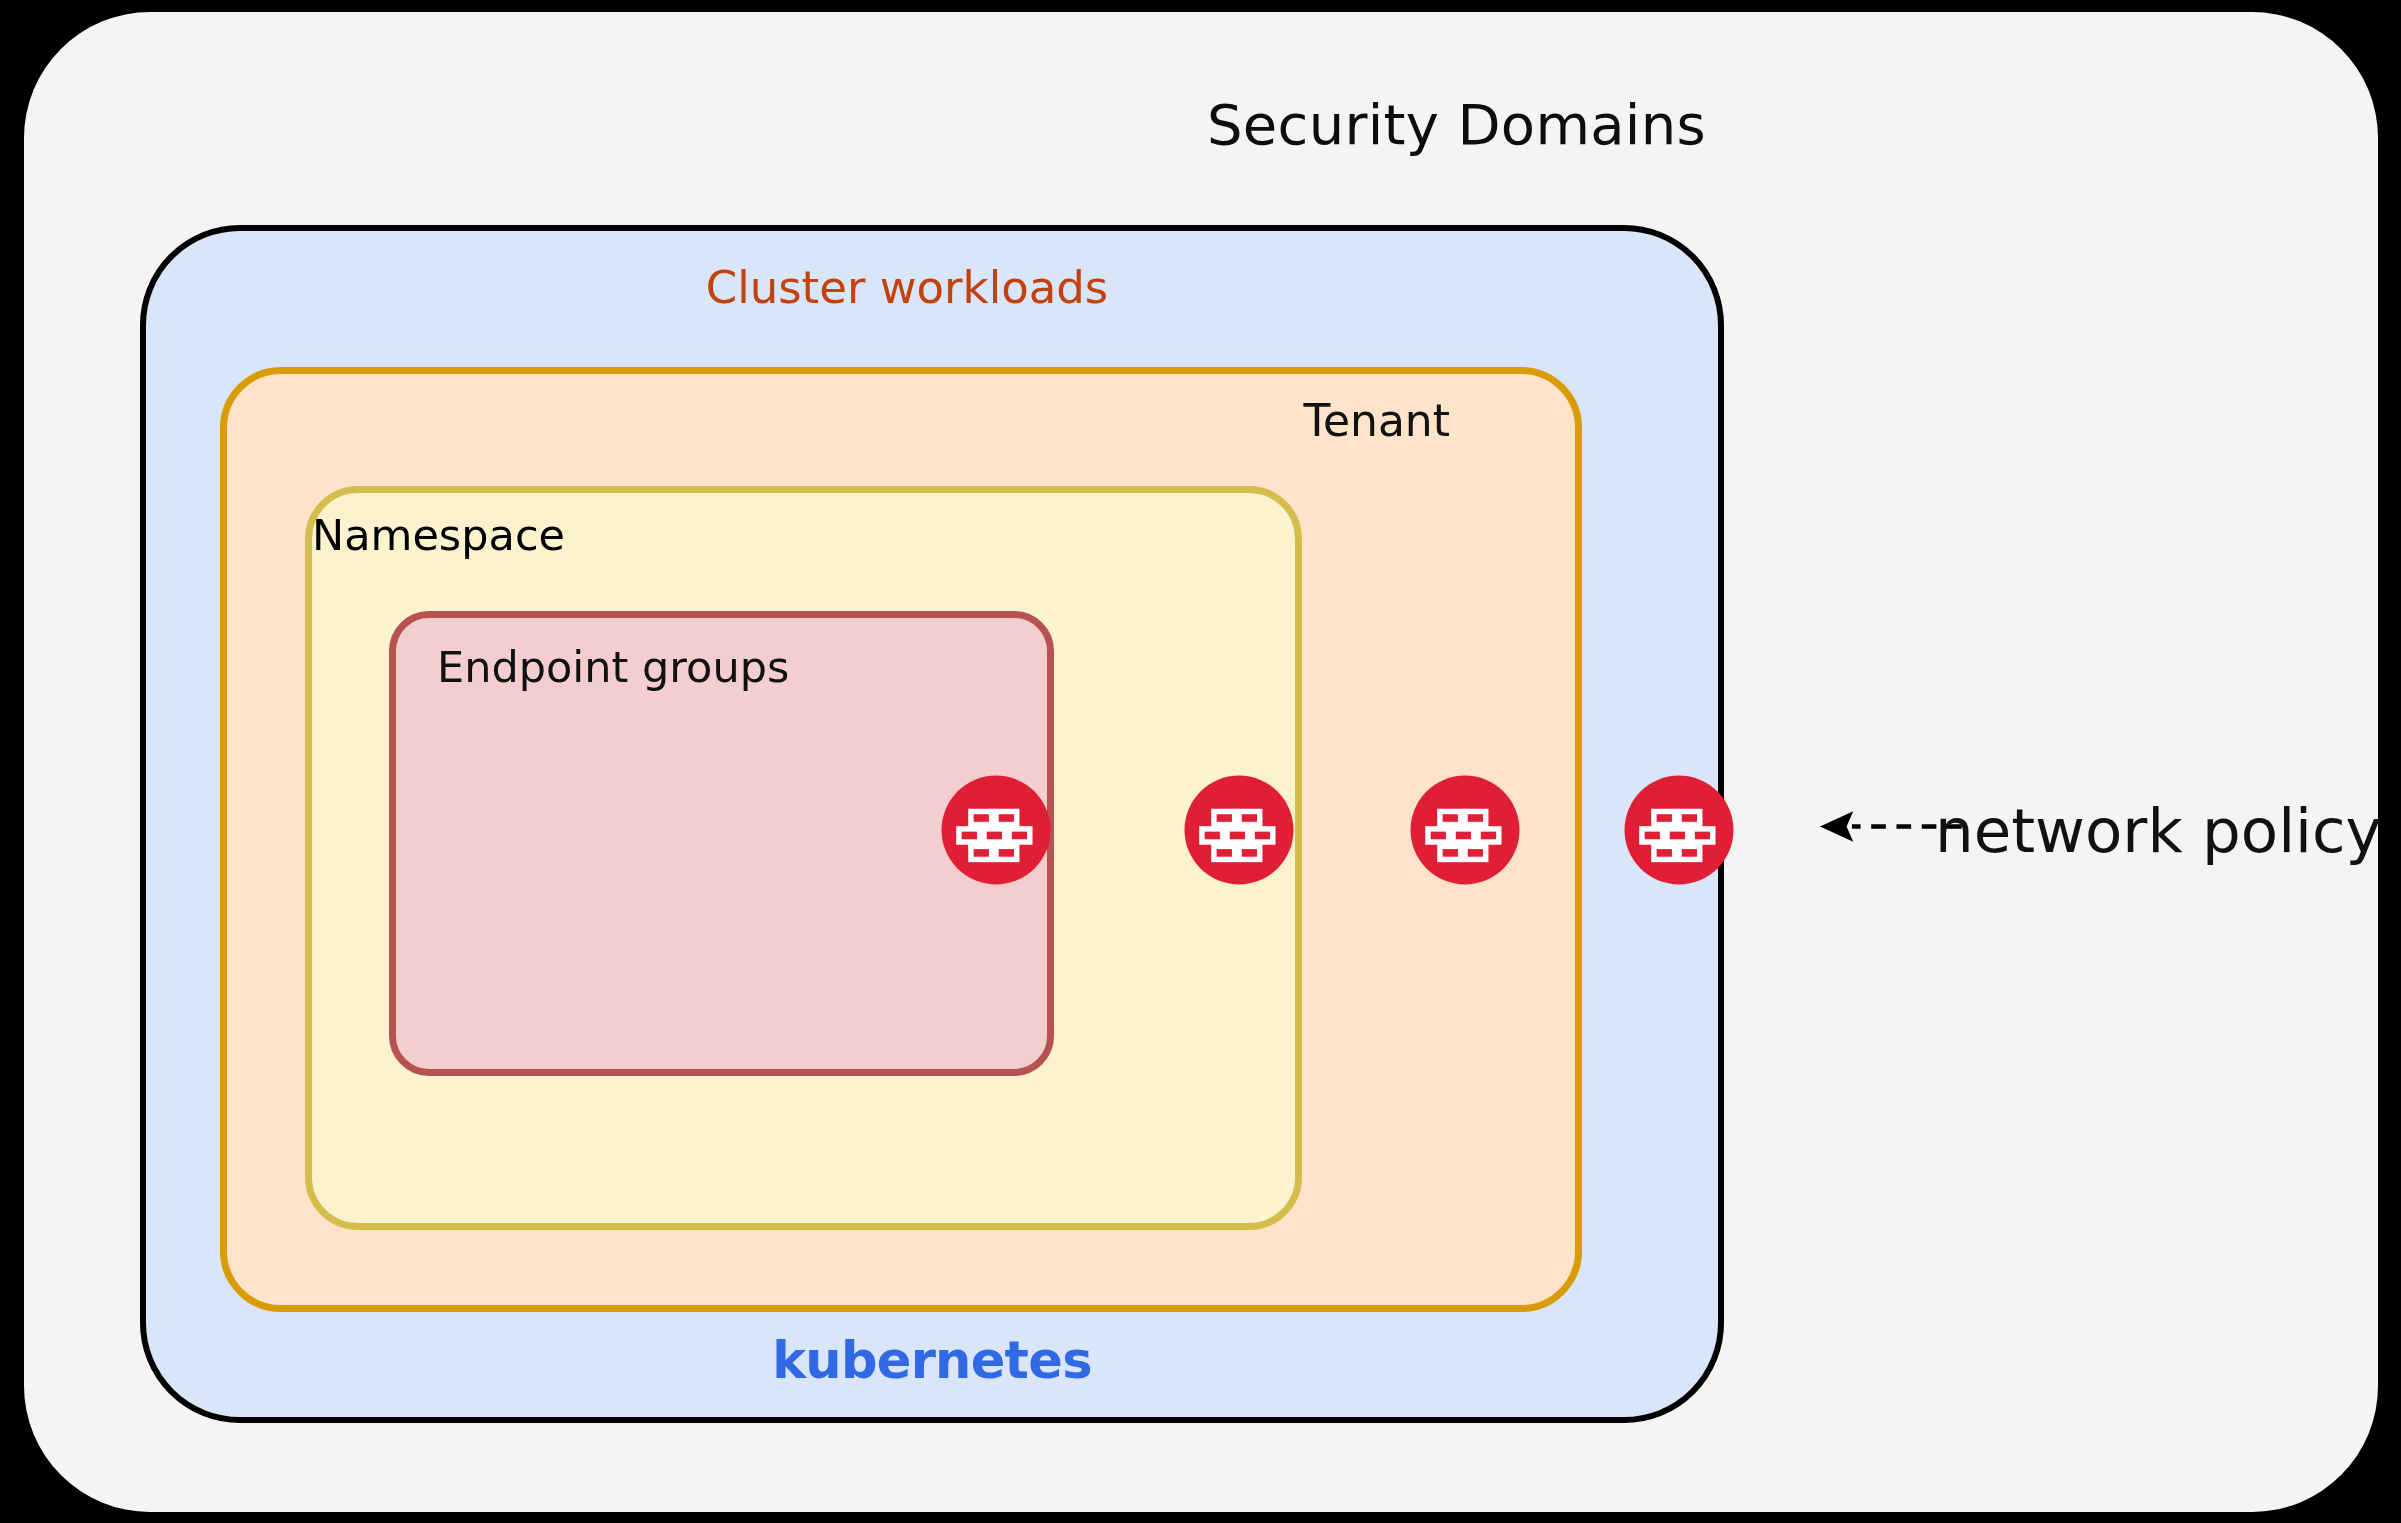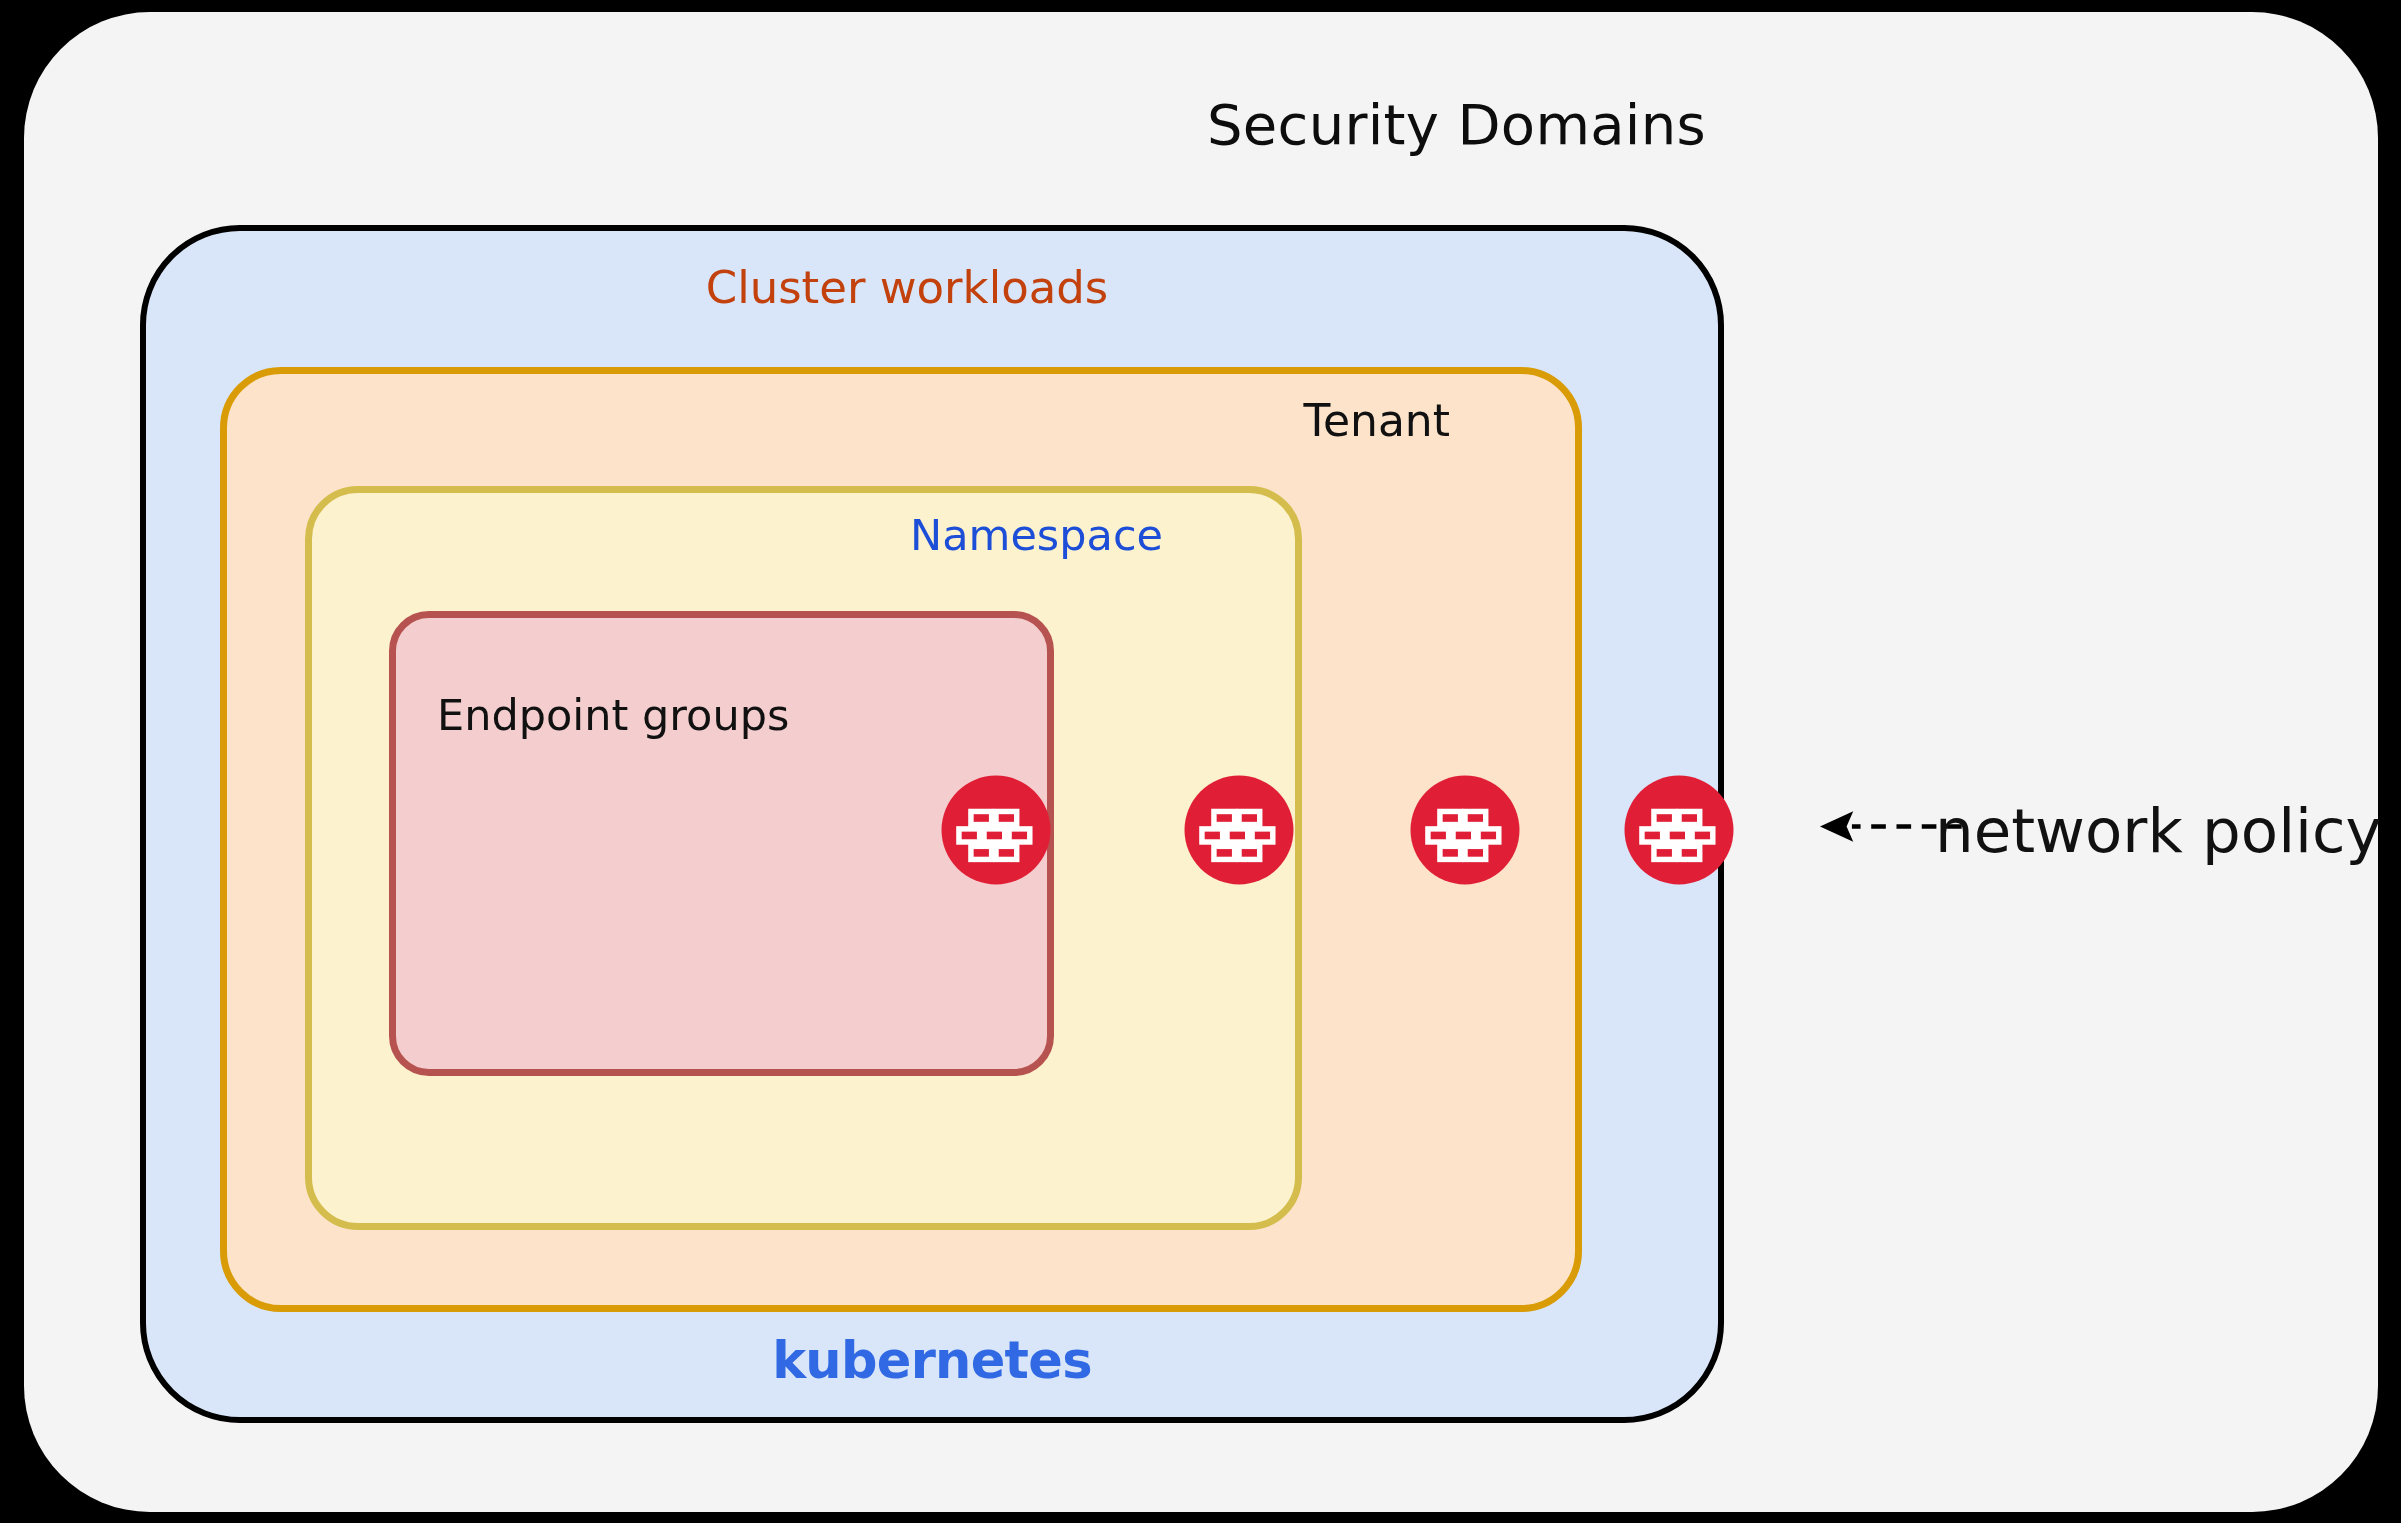--- a/index.html
+++ b/index.html
@@ -103,44 +103,43 @@
     background: #FCF2CE;
     border: 7.3px solid #D4BD4C;
     border-radius: 53px;
     box-sizing: border-box;
   }
   .label-namespace {
     position: absolute;
     left: 0;
     top: 17.3px;
     width: 851px;
-    text-align: right;
+    text-align: left;
     font-size: 43px;
-    color: #1d4ed8;
+    color: #000000;
   }
 
   
   .box-endpoint {
     position: absolute;
     left: 77px;
     top: 118px;
     width: 665px;
     height: 465px;
     background: #F4CECE;
     border: 7.3px solid #B6524F;
     border-radius: 40px;
     box-sizing: border-box;
   }
   .label-endpoint {
     position: absolute;
     left: 41px;
     top: 24px;
     font-size: 43px;
     color: #111111;
-    margin-top: 48px;
   }
 
   
   .fw {
     position: absolute;
     width: 109px;
     height: 109px;
     border-radius: 50%;
     background: #E01F36;
     transform: translate(-50%, -50%);

